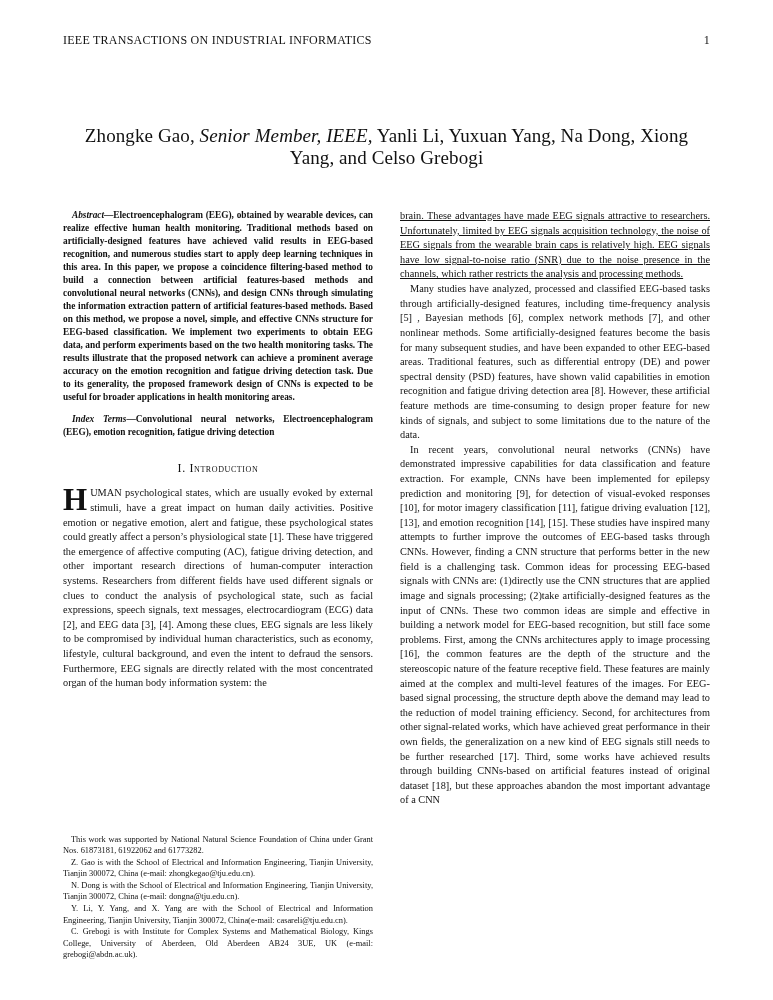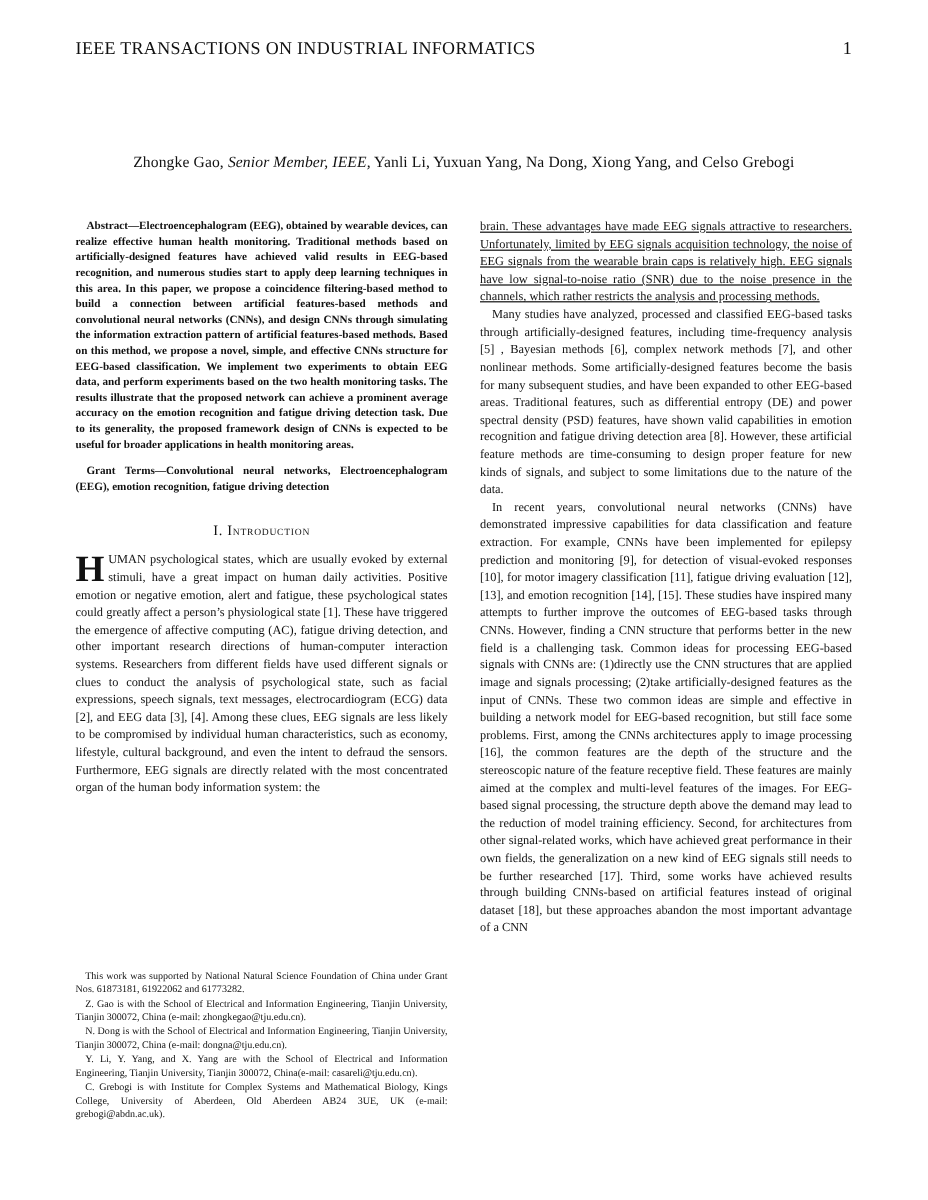--- a/index.html
+++ b/index.html
@@ -8,55 +8,55 @@
     width: 773px; height: 1000px;
     font-family: "Liberation Serif", "DejaVu Serif", serif;
     color: #111111;
     position: relative;
     overflow: hidden;
   }
   .sheet { width: 773px; height: 1000px; padding: 33px 63px 30px 63px; }
 
   .running-header {
     display: flex; justify-content: space-between; align-items: baseline;
-    font-size: 15px; letter-spacing: 0.25px;
+    font-size: 12px; letter-spacing: 0.25px;
     margin-bottom: 30px;
   }
 
   .paper-title {
     text-align: center;
     font-weight: normal;
     font-size: 28.5px;
     line-height: 1.16;
     margin: 0 auto 14px auto;
   }
 
   .authors {
     text-align: center;
-    font-size: 13px;
+    font-size: 19px;
     margin-bottom: 40px;
     letter-spacing: 0.1px;
   }
   .italic { font-style: italic; }
 
   .columns {
     display: flex;
     justify-content: space-between;
     height: 752px;
   }
   .col { width: 310px; display: flex; flex-direction: column; }
 
   p.abstract {
     font-weight: bold;
     font-size: 9.3px;
     line-height: 1.4;
     text-align: justify;
     text-indent: 9px;
   }
-  p.abstract .lead { }
+  p.abstract .lead { font-style: italic; }
   p.abstract.index { margin-top: 9px; }
 
   .section-heading {
     font-weight: normal;
     font-size: 12px;
     font-variant: small-caps;
     text-align: center;
     letter-spacing: 0.6px;
     margin: 22px 0 10px 0;
   }
@@ -102,21 +102,21 @@
 
   <div class="authors">
     <span>Zhongke Gao, </span><span class="italic">Senior Member, IEEE,</span><span> Yanli Li,  Yuxuan Yang,  Na Dong,  Xiong Yang,  and Celso Grebogi</span>
   </div>
 
   <div class="columns">
 
     <div class="col">
       <p class="abstract"><span class="lead">Abstract</span><span>—</span><span>Electroencephalogram (EEG), obtained by wearable devices, can realize effective human health monitoring. Traditional methods based on artificially-designed features have achieved valid results in EEG-based recognition, and numerous studies start to apply deep learning techniques in this area. In this paper, we propose a coincidence filtering-based method to build a connection between artificial features-based methods and convolutional neural networks (CNNs), and design CNNs through simulating the information extraction pattern of artificial features-based methods. Based on this method, we propose a novel, simple, and effective CNNs structure for EEG-based classification. We implement two experiments to obtain EEG data, and perform experiments based on the two health monitoring tasks. The results illustrate that the proposed network can achieve a prominent average accuracy on the emotion recognition and fatigue driving detection task. Due to its generality, the proposed framework design of CNNs is expected to be useful for broader applications in health monitoring areas.</span></p>
 
-      <p class="abstract index"><span class="lead">Grant Terms</span><span>—</span><span>Convolutional neural networks, Electroencephalogram (EEG), emotion recognition, fatigue driving detection</span></p>
+      <p class="abstract index"><span class="lead">Index Terms</span><span>—</span><span>Convolutional neural networks, Electroencephalogram (EEG), emotion recognition, fatigue driving detection</span></p>
 
       <h2 class="section-heading">I. Introduction</h2>
 
       <p class="body first"><span class="dropcap">H</span><span>UMAN psychological states, which are usually evoked by external stimuli, have a great impact on human daily activities. Positive emotion or negative emotion, alert and fatigue, these psychological states could greatly affect a person’s physiological state [1]. These have triggered the emergence of affective computing (AC), fatigue driving detection, and other important research directions of human-computer interaction systems. Researchers from different fields have used different signals or clues to conduct the analysis of psychological state, such as facial expressions, speech signals, text messages, electrocardiogram (ECG) data [2], and EEG data [3], [4]. Among these clues, EEG signals are less likely to be compromised by individual human characteristics, such as economy, lifestyle, cultural background, and even the intent to defraud the sensors. Furthermore, EEG signals are directly related with the most concentrated organ of the human body information system: the</span></p>
 
       <div class="footnotes">
         <p>This work was supported by National Natural Science Foundation of China under Grant Nos. 61873181, 61922062 and 61773282.</p>
         <p>Z. Gao is with the School of Electrical and Information Engineering, Tianjin University, Tianjin 300072, China (e-mail: zhongkegao@tju.edu.cn).</p>
         <p>N. Dong is with the School of Electrical and Information Engineering, Tianjin University, Tianjin 300072, China (e-mail: dongna@tju.edu.cn).</p>
         <p>Y. Li, Y. Yang, and X. Yang are with the School of Electrical and Information Engineering, Tianjin University, Tianjin 300072, China(e-mail: casareli@tju.edu.cn).</p>

